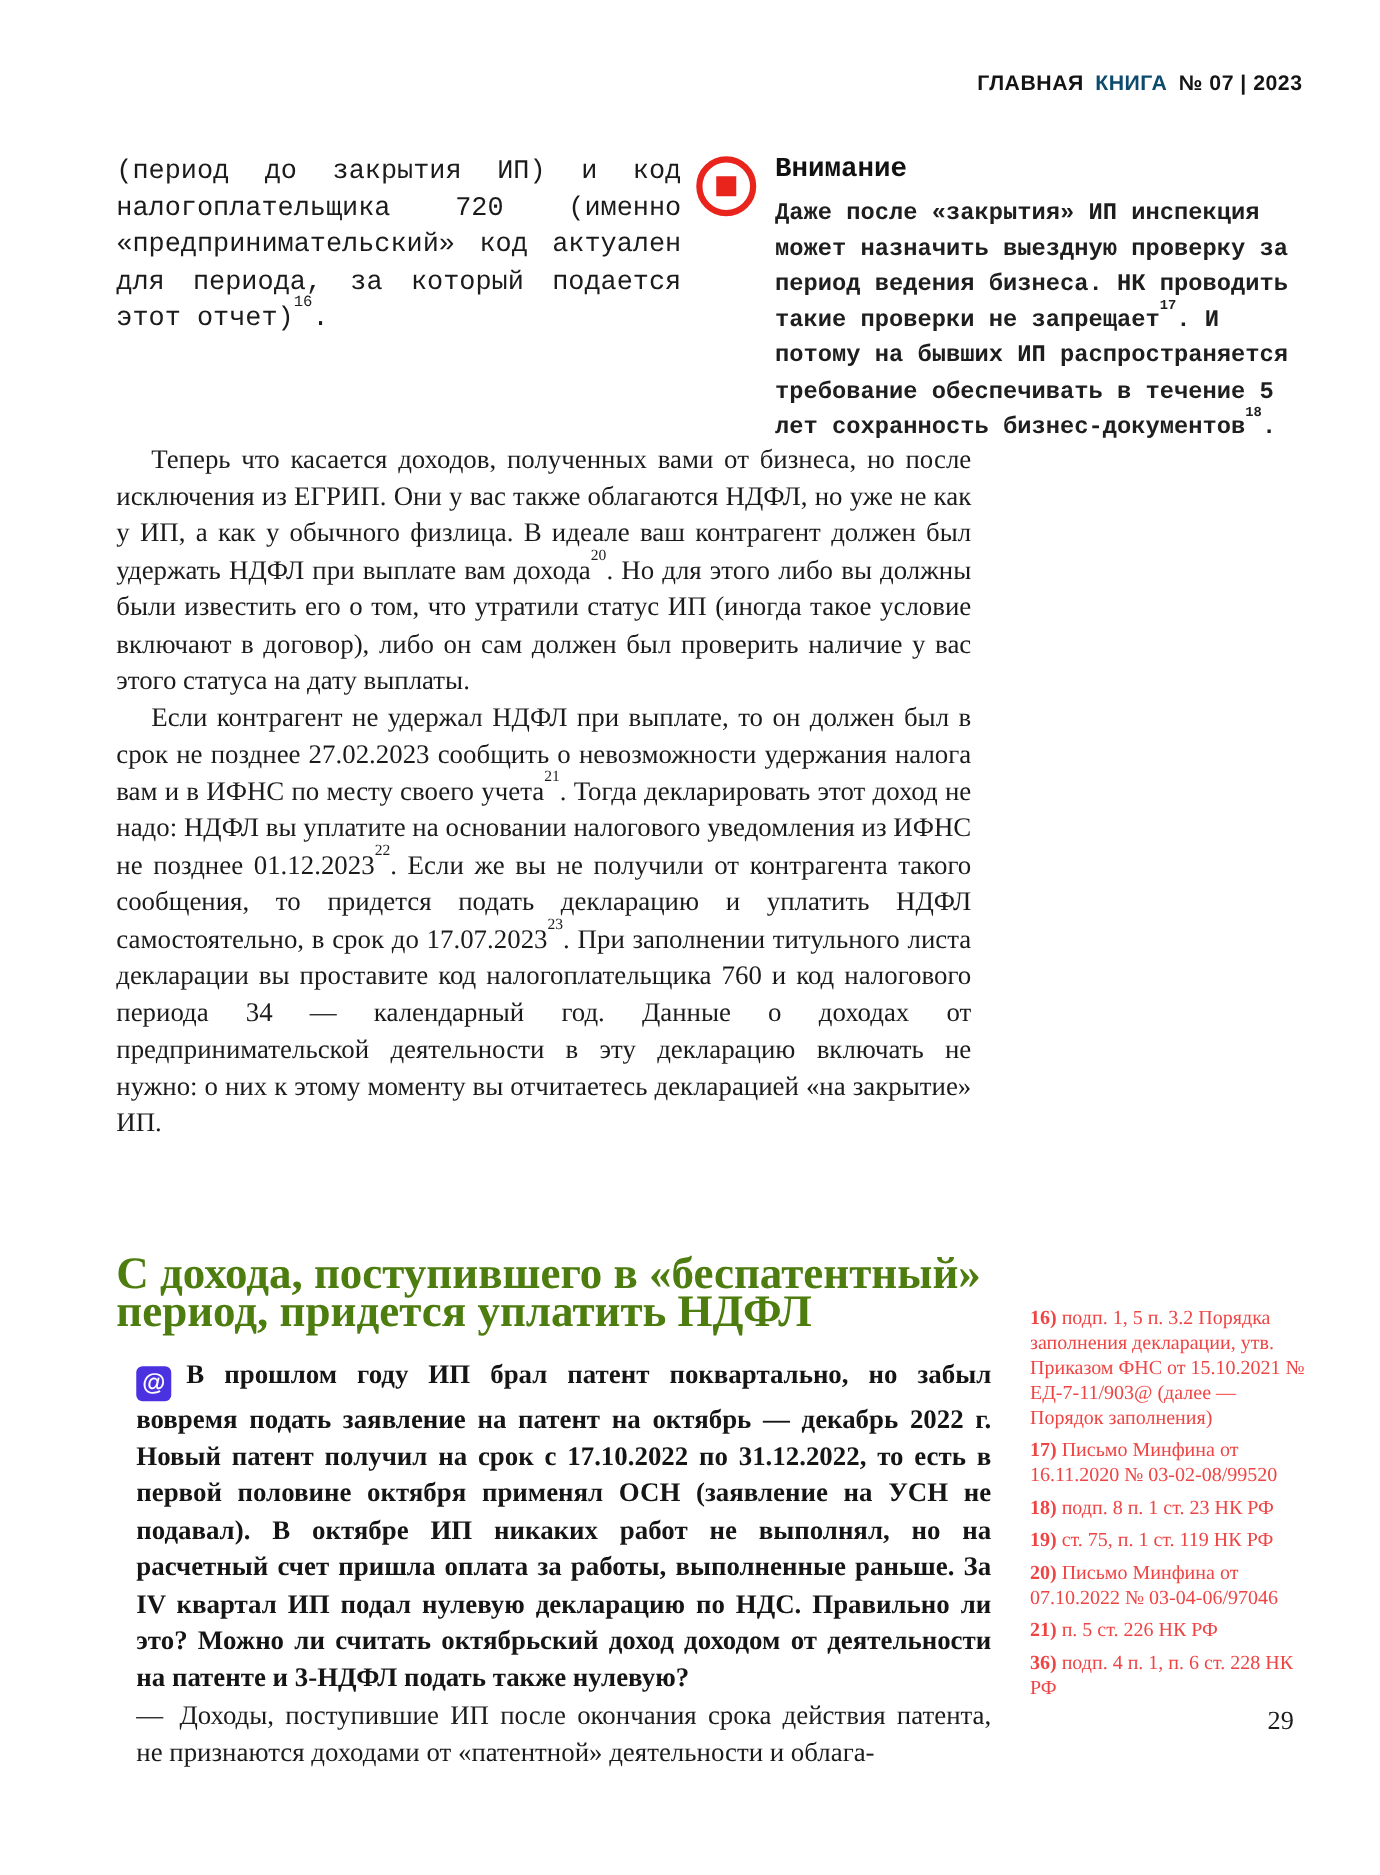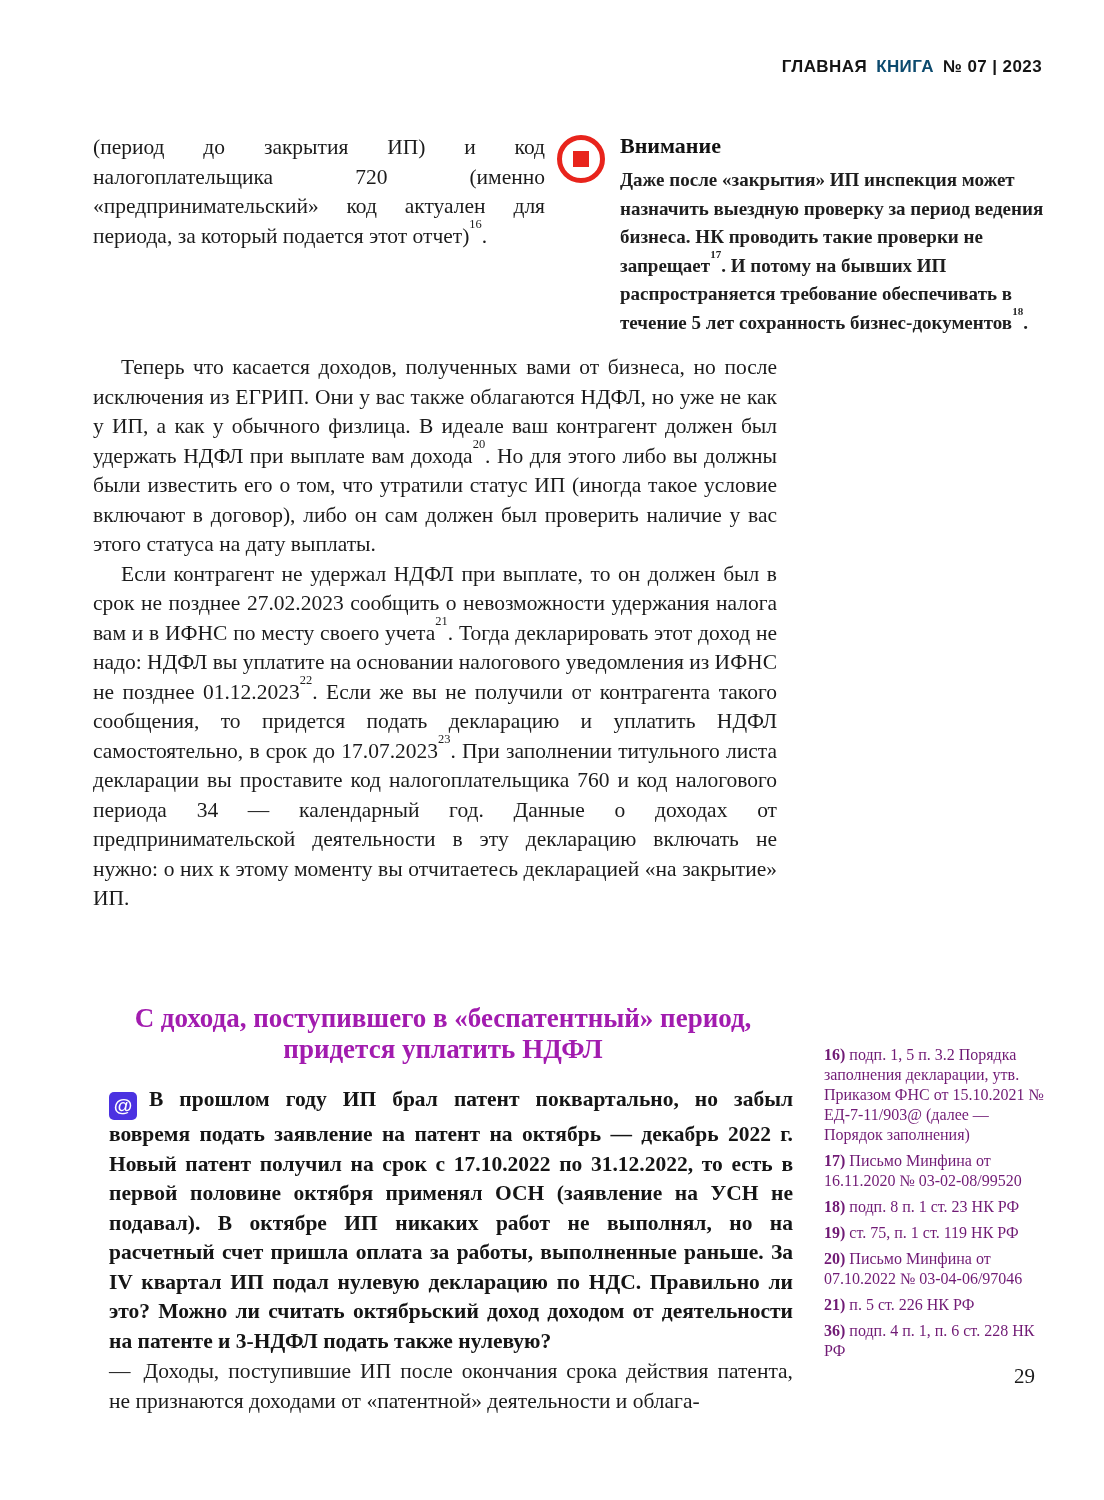--- a/index.html
+++ b/index.html
@@ -21,56 +21,56 @@
   .hdr span{margin-left:4px;}
 
   
   p{margin:0;}
   .bodytext{font-size:21.5px;line-height:29.5px;text-align:justify;color:#1b1b1b;}
   .indent{text-indent:28px;}
   .cont{text-align-last:justify;}
   sup{font-size:.58em;line-height:0;position:relative;top:-.55em;letter-spacing:0;text-align:right;}
 
   
-  .top-row{position:absolute;top:133px;left:93px;width:947px;display:flex;align-items:flex-start;}
+  .top-row{position:absolute;top:123px;left:93px;width:947px;display:flex;align-items:flex-start;font-family:Liberation Mono, monospace;}
   .narrow-col{width:452px;flex:0 0 452px;}
   .callout{margin-left:12px;display:flex;align-items:flex-start;}
   .callout-icon{
     flex:0 0 38px;width:38px;height:38px;border:5px solid #e8241c;border-radius:50%;
     display:flex;align-items:center;justify-content:center;margin-top:2px;
   }
   .callout-icon .sq{width:16px;height:16px;background:#e8241c;}
   .callout-content{margin-left:15px;width:425px;}
   .callout-title{font-weight:bold;font-size:22px;line-height:26px;color:#111;margin-bottom:7px;}
   .callout-body{font-weight:bold;font-size:19px;line-height:28.5px;color:#1e1e1e;text-align:left;}
 
   
   .wide{position:absolute;top:353px;left:93px;width:684px;}
 
   
   .section-title{
     position:absolute;top:1003px;left:93px;width:700px;margin:0;
-    font-size:27px;line-height:31px;font-weight:bold;color:#a21caf;text-align:center;
+    font-size:36px;line-height:31px;font-weight:bold;color:#4d7c0f;
   }
 
   
   .qa{position:absolute;top:1085px;left:93px;width:684px;margin-left:16px;}
   .question{font-weight:bold;color:#151515;}
   .at-icon{
     display:inline-block;width:28px;height:28px;background:#4b32e1;border-radius:5px;
     color:#fff;text-align:center;line-height:28px;font-size:19px;font-weight:bold;
     margin-right:12px;vertical-align:-6px;
     font-family:"Liberation Sans","DejaVu Sans",sans-serif;
   }
   .answer{margin-top:1px;}
   .answer .dash{margin-right:13px;}
 
   
   .footnotes{position:absolute;top:1045px;left:824px;width:224px;
-    font-size:16px;line-height:20px;color:#701a75;}
+    font-size:16px;line-height:20px;color:#ef4444;}
   .fn{margin-bottom:6px;}
   .fn b{font-weight:bold;}
 
   
   .page-num{position:absolute;top:1364px;left:1014px;font-size:21px;color:#1b1b1b;}
 </style>
 </head>
 <body>
 
 <div class="page">

